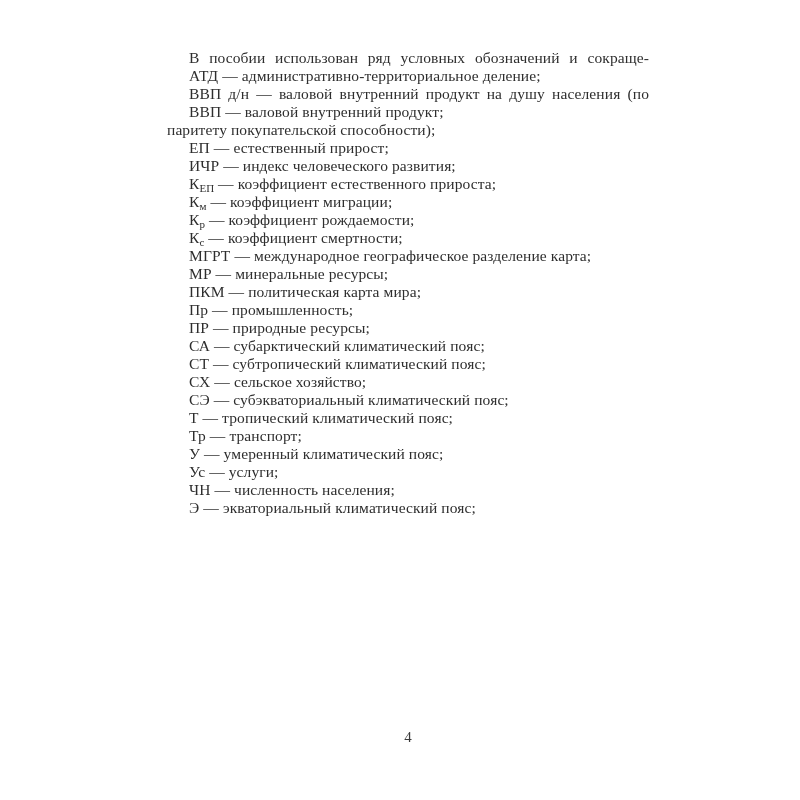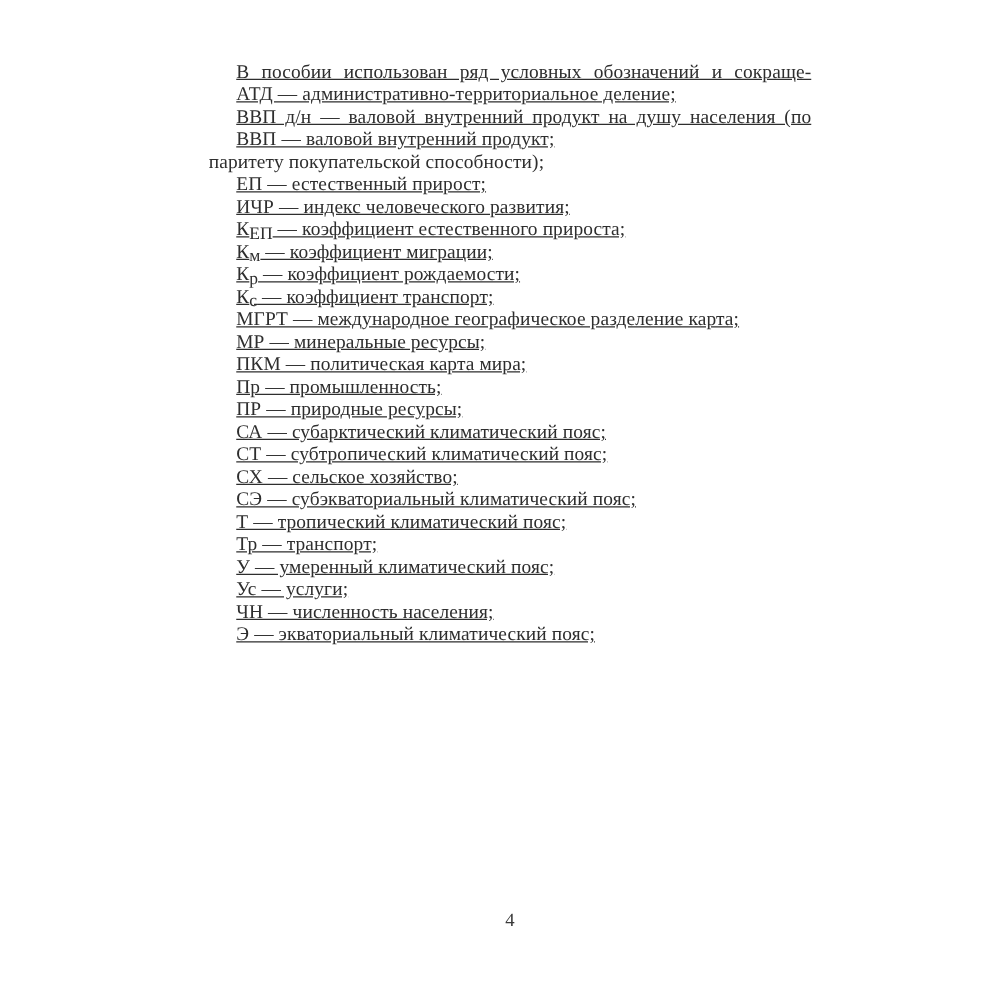--- a/index.html
+++ b/index.html
@@ -25,28 +25,27 @@
     line-height: 18px;
     letter-spacing: 0.1px;
     text-align: left;
   }
   p.line {
     margin: 0;
     padding: 0;
   }
   p.ind {
     text-indent: 22px;
-    text-decoration: underline;
   }
   p.just {
     text-align: justify;
     text-align-last: justify;
   }
   sub.abbr-sub {
-    font-size: 14px;
+    font-size: 11px;
     letter-spacing: 0;
     vertical-align: baseline;
     position: relative;
     top: 3px;
     line-height: 0;
   }
   .pagenum {
     position: absolute;
     left: 167px;
     top: 728px;
@@ -72,21 +71,21 @@
     <p class="line ind">ЕП — естественный прирост;</p>
     <p class="line ind">ИЧР — индекс человеческого развития;</p>
 
     <p class="line ind"><span>К</span><sub class="abbr-sub">ЕП</sub><span> — коэффициент естественного прироста;</span></p>
 
     <p class="line ind"><span>К</span><sub class="abbr-sub">м</sub><span> — коэффициент миграции;</span></p>
 
     <p class="line ind"><span>К</span><sub class="abbr-sub">р</sub><span> — коэффициент рождаемости;</span></p>
 
 
-    <p class="line ind"><span>К</span><sub class="abbr-sub">с</sub><span> — коэффициент транспорт;</span></p>
+    <p class="line ind"><span>К</span><sub class="abbr-sub">с</sub><span> — коэффициент смертности;</span></p>
 
     <p class="line ind">МГРТ — международное географическое разделение карта;</p>
     <p class="line ind">МР — минеральные ресурсы;</p>
     <p class="line ind">ПКМ — политическая карта мира;</p>
     <p class="line ind">Пр — промышленность;</p>
     <p class="line ind">ПР — природные ресурсы;</p>
     <p class="line ind">СА — субарктический климатический пояс;</p>
     <p class="line ind">СТ — субтропический климатический пояс;</p>
     <p class="line ind">СХ — сельское хозяйство;</p>
     <p class="line ind">СЭ — субэкваториальный климатический пояс;</p>

